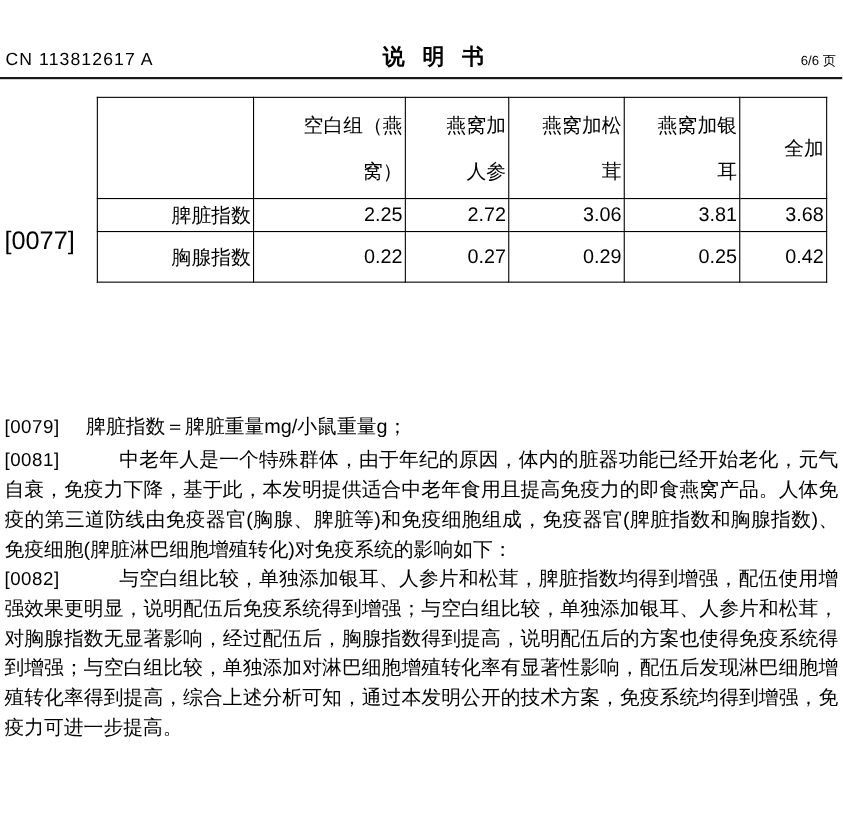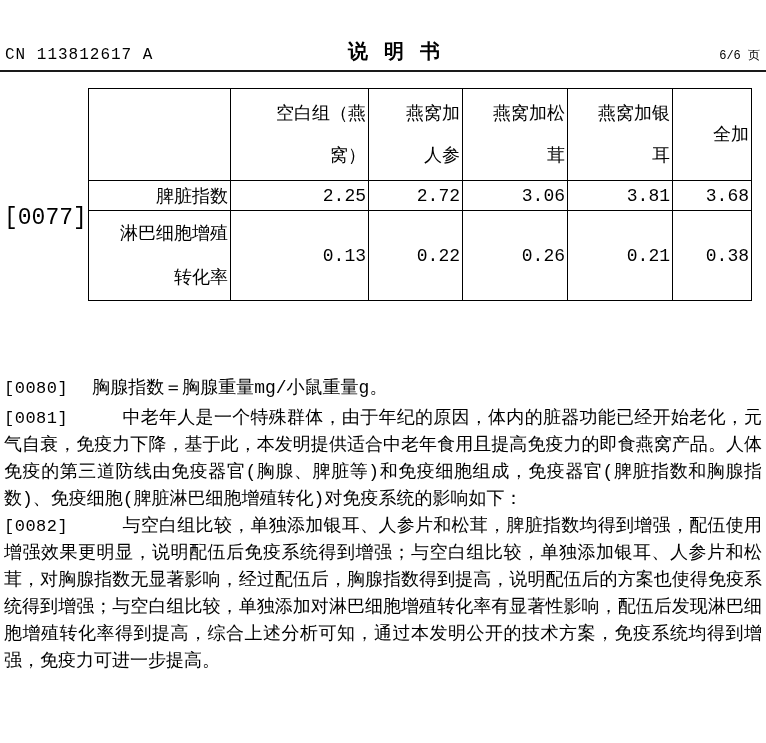--- a/index.html
+++ b/index.html
@@ -3,21 +3,21 @@
 <meta charset="utf-8">
 <style>
   * { margin: 0; padding: 0; box-sizing: border-box; }
   html, body { background: #ffffff; }
   .page {
     position: relative;
     width: 766px;
     height: 743px;
     background: #ffffff;
     color: #000000;
-    font-family: Liberation Mono, monospace;
+    font-family: Liberation Sans, sans-serif;
     overflow: hidden;
   }
 
   
   .header {
     position: absolute;
     top: 0; left: 0; right: 0;
     height: 72px;
     border-bottom: 2px solid #1a1a1a;
   }
@@ -141,36 +141,35 @@
           <td>全加</td>
         </tr>
         <tr class="r1">
           <td class="rowlabel">脾脏指数</td>
           <td class="num">2.25</td>
           <td class="num">2.72</td>
           <td class="num">3.06</td>
           <td class="num">3.81</td>
           <td class="num">3.68</td>
         </tr>
-        <tr class="r3">
-          <td class="rowlabel">淋巴细胞增殖
-转化率</td>
-          <td class="num">0.13</td>
+        <tr class="r2">
+          <td class="rowlabel">胸腺指数</td>
           <td class="num">0.22</td>
-          <td class="num">0.26</td>
-          <td class="num">0.21</td>
-          <td class="num">0.38</td>
+          <td class="num">0.27</td>
+          <td class="num">0.29</td>
+          <td class="num">0.25</td>
+          <td class="num">0.42</td>
         </tr>
       </tbody>
     </table>
   </div>
 
   <div class="paras">
     <p class="para formula">
-      <span class="plabel">[0080]</span><span>胸腺指数＝胸腺重量mg/小鼠重量g。</span>
+      <span class="plabel">[0079]</span><span>脾脏指数＝脾脏重量mg/小鼠重量g；</span>
     </p>
     <p class="para body">
       <span class="plabel">[0081]</span><span>中老年人是一个特殊群体，由于年纪的原因，体内的脏器功能已经开始老化，元气自衰，免疫力下降，基于此，本发明提供适合中老年食用且提高免疫力的即食燕窝产品。人体免疫的第三道防线由免疫器官(胸腺、脾脏等)和免疫细胞组成，免疫器官(脾脏指数和胸腺指数)、免疫细胞(脾脏淋巴细胞增殖转化)对免疫系统的影响如下：</span>
     </p>
     <p class="para body">
       <span class="plabel">[0082]</span><span>与空白组比较，单独添加银耳、人参片和松茸，脾脏指数均得到增强，配伍使用增强效果更明显，说明配伍后免疫系统得到增强；与空白组比较，单独添加银耳、人参片和松茸，对胸腺指数无显著影响，经过配伍后，胸腺指数得到提高，说明配伍后的方案也使得免疫系统得到增强；与空白组比较，单独添加对淋巴细胞增殖转化率有显著性影响，配伍后发现淋巴细胞增殖转化率得到提高，综合上述分析可知，通过本发明公开的技术方案，免疫系统均得到增强，免疫力可进一步提高。</span>
     </p>
   </div>
 
 </div>

